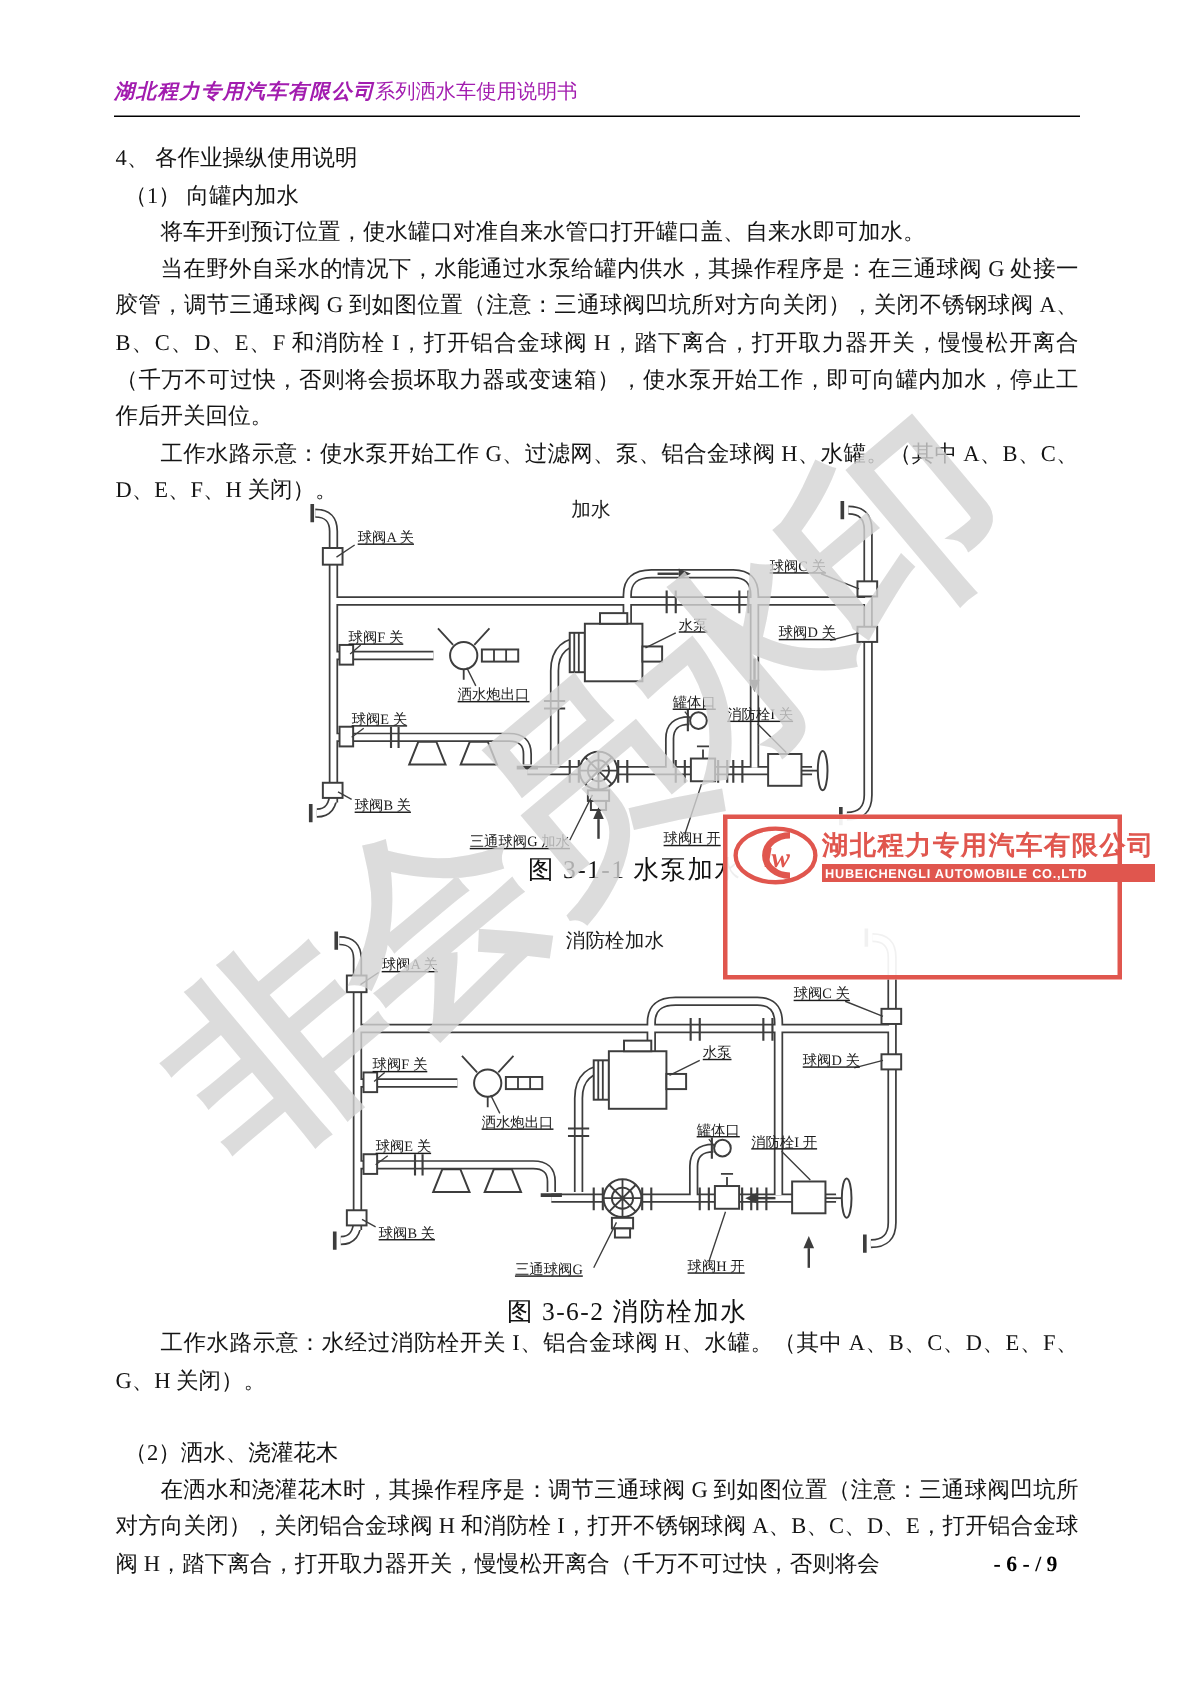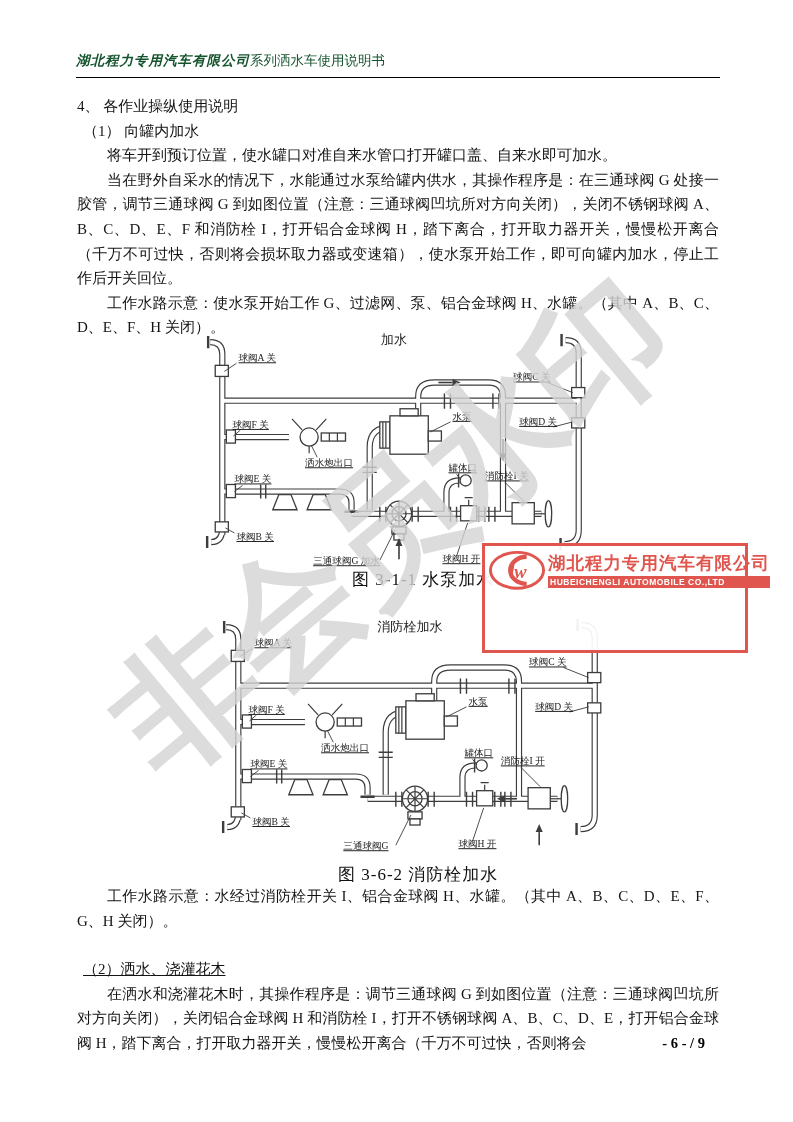--- a/index.html
+++ b/index.html
@@ -1,19 +1,19 @@
 <!DOCTYPE html>
 <html><head>
 <meta charset="utf-8">
 <style>
   html,body{margin:0;padding:0;background:#ffffff;}
   .page{position:relative;width:793px;height:1122px;background:#fff;margin:0 auto;
         font-family:"Liberation Serif",serif;color:#111;overflow:hidden;}
   
-  .hdr{position:absolute;left:76px;top:52px;width:645px;font-size:13.5px;color:#14532d;}
+  .hdr{position:absolute;left:76px;top:52px;width:645px;font-size:13.5px;color:#a21caf;}
   .hdr .script{font-style:italic;font-weight:bold;letter-spacing:1px;}
   .hdr-rule{position:absolute;left:76px;top:77px;width:644px;border-top:1.6px solid #000;}
   
   .txt{position:absolute;left:77px;width:642px;font-size:15px;line-height:24.6px;
        text-align:justify;color:#141414;}
   .t1{top:94px;}
   .t2{top:884px;}
   .h4{text-align:left;}
   .sub{text-align:left;padding-left:6px;}
   .ind{text-indent:2em;margin:0;}
@@ -238,19 +238,19 @@
       <div class="stamp-right">
         <div class="stamp-cn">湖北程力专用汽车有限公司</div>
         <div class="stamp-en">HUBEICHENGLI AUTOMOBILE CO.,LTD</div>
       </div>
     </div>
   </div>
 
   <div class="txt t2">
     <p class="ind">工作水路示意：水经过消防栓开关 I、铝合金球阀 H、水罐。（其中 A、B、C、D、E、F、G、H 关闭）。</p>
     <div class="gap"></div>
-    <p class="ind sub" style="text-indent:0;margin:0;text-decoration:underline;">（2）洒水、浇灌花木</p>
+    <p class="ind sub" style="text-indent:0;margin:0;">（2）洒水、浇灌花木</p>
     <p class="ind">在洒水和浇灌花木时，其操作程序是：调节三通球阀 G 到如图位置（注意：三通球阀凹坑所对方向关闭），关闭铝合金球阀 H 和消防栓 I，打开不锈钢球阀 A、B、C、D、E，打开铝合金球阀 H，踏下离合，打开取力器开关，慢慢松开离合（千万不可过快，否则将会</p>
   </div>
 
   <div class="ftr">- 6 - / 9</div>
 
 </div>
 
 </body></html>

